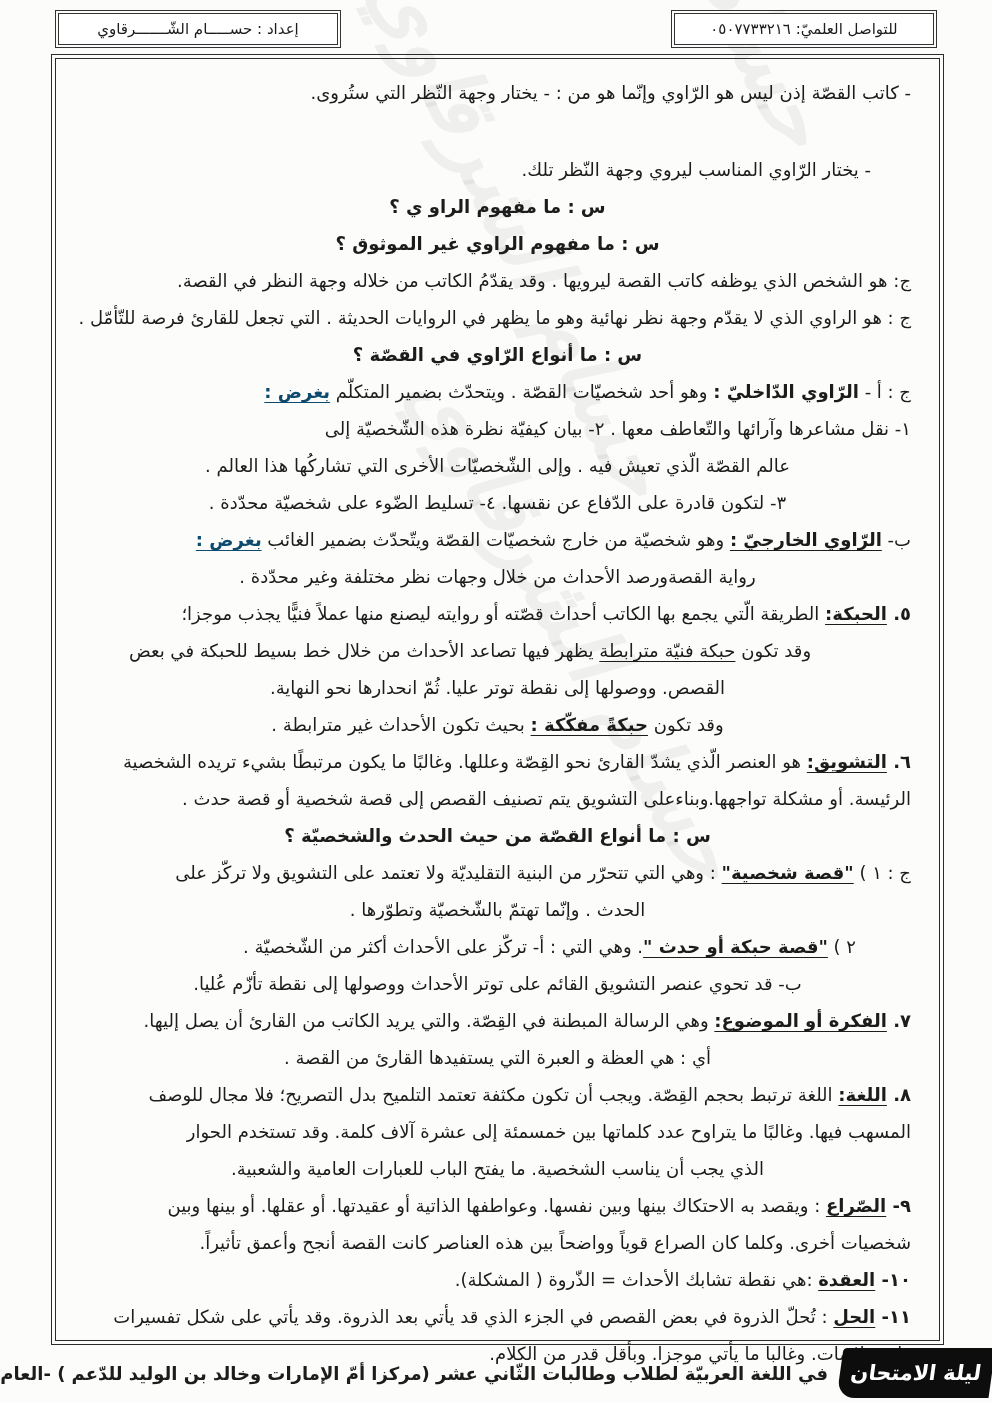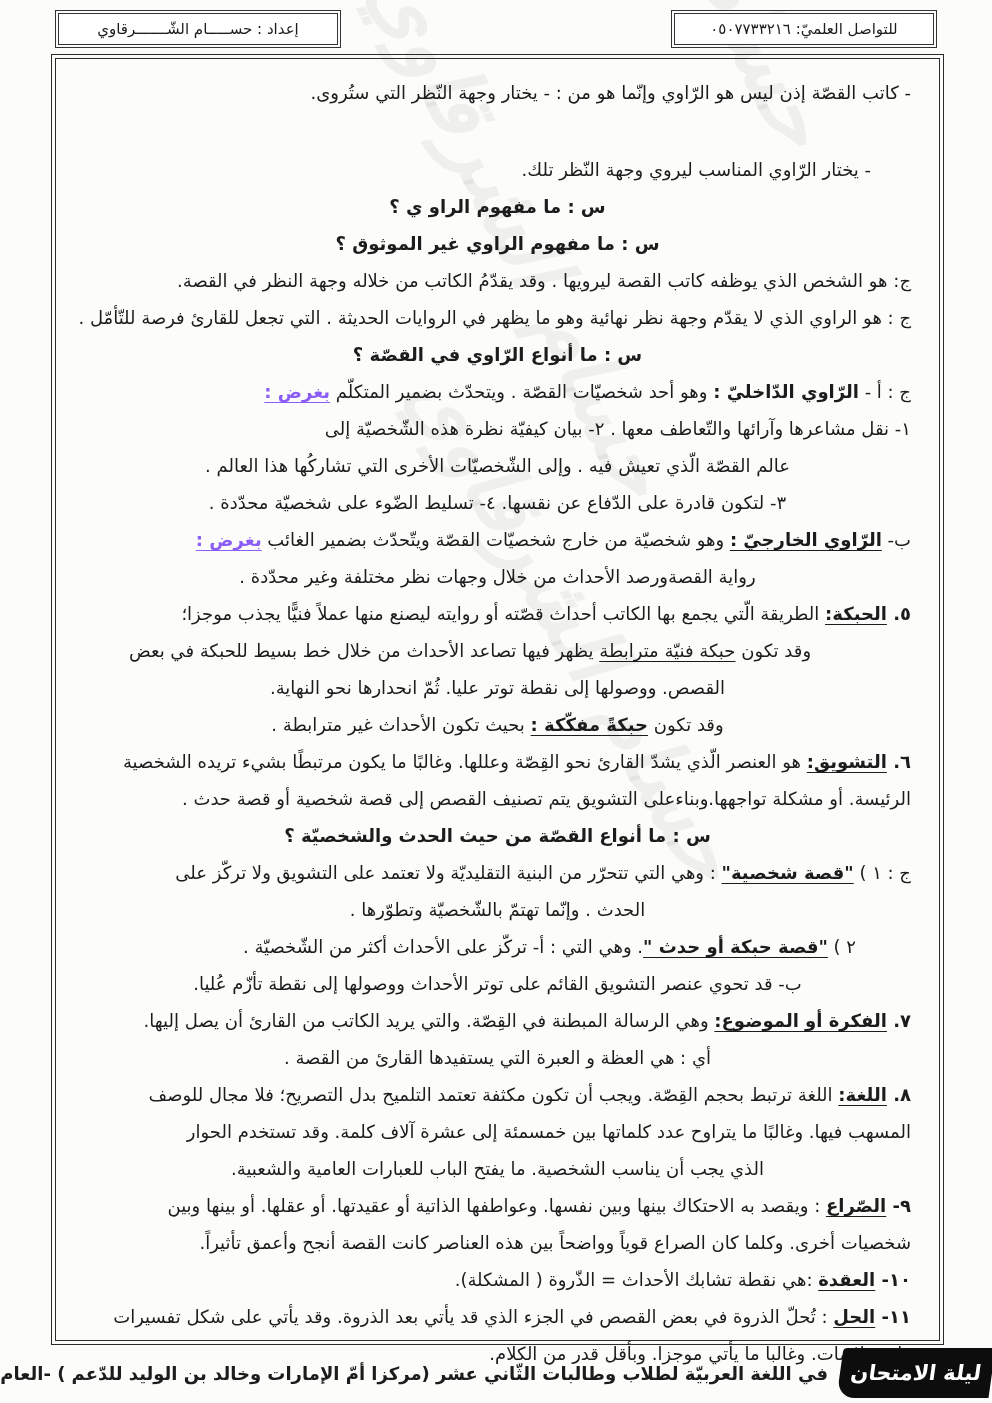--- a/index.html
+++ b/index.html
@@ -44,21 +44,21 @@
     line-height:37px;
     font-size:18px;
     font-weight:500;
     text-align:right;
     white-space:nowrap;
   }
   .line.center{text-align:center;}
   .line.right{text-align:right;}
   .sb{font-weight:700;}
   .su{text-decoration:underline;text-underline-offset:4px;}
-  .sr{color:#8b5cf6;text-align:center;}
+  .sr{color:#0c4a6e;text-align:center;}
   
   .wm{
     position:absolute;
     font-size:84px;font-weight:700;
     color:rgba(70,70,70,0.07);
     white-space:nowrap;
     pointer-events:none;
     font-style:italic;
   }
   .wm1{top:120px;right:140px;transform:rotate(64deg);transform-origin:top right;}

